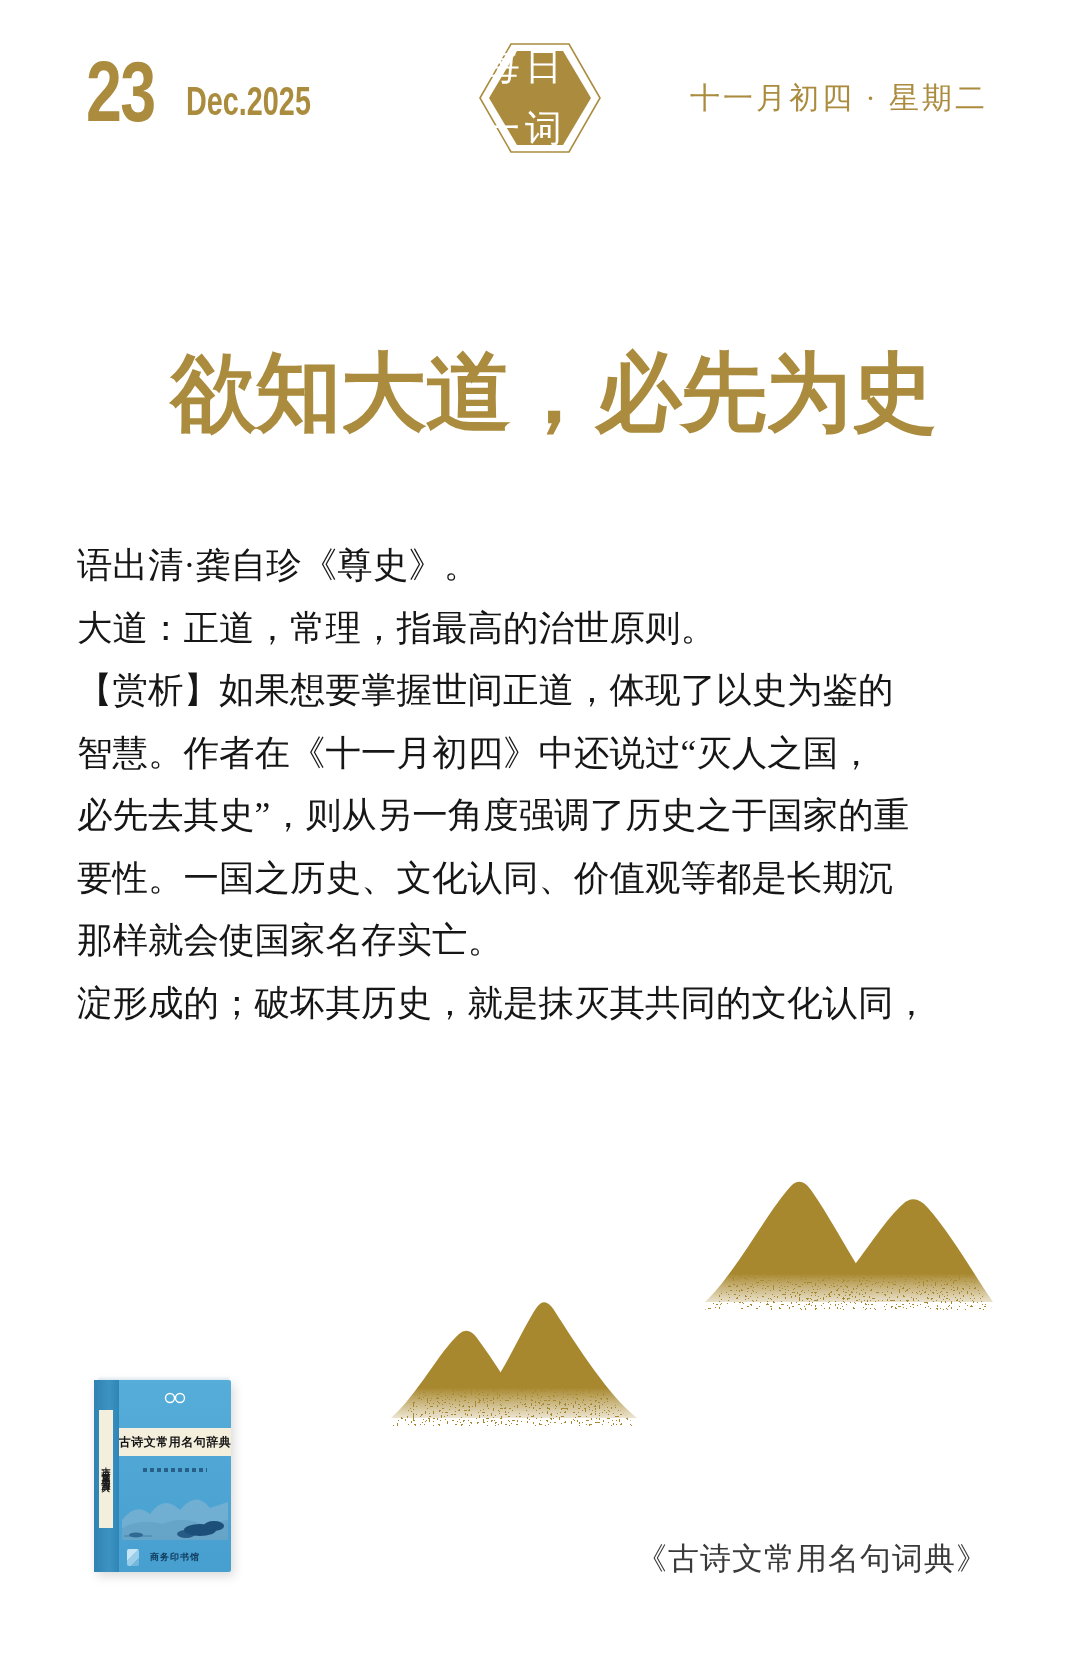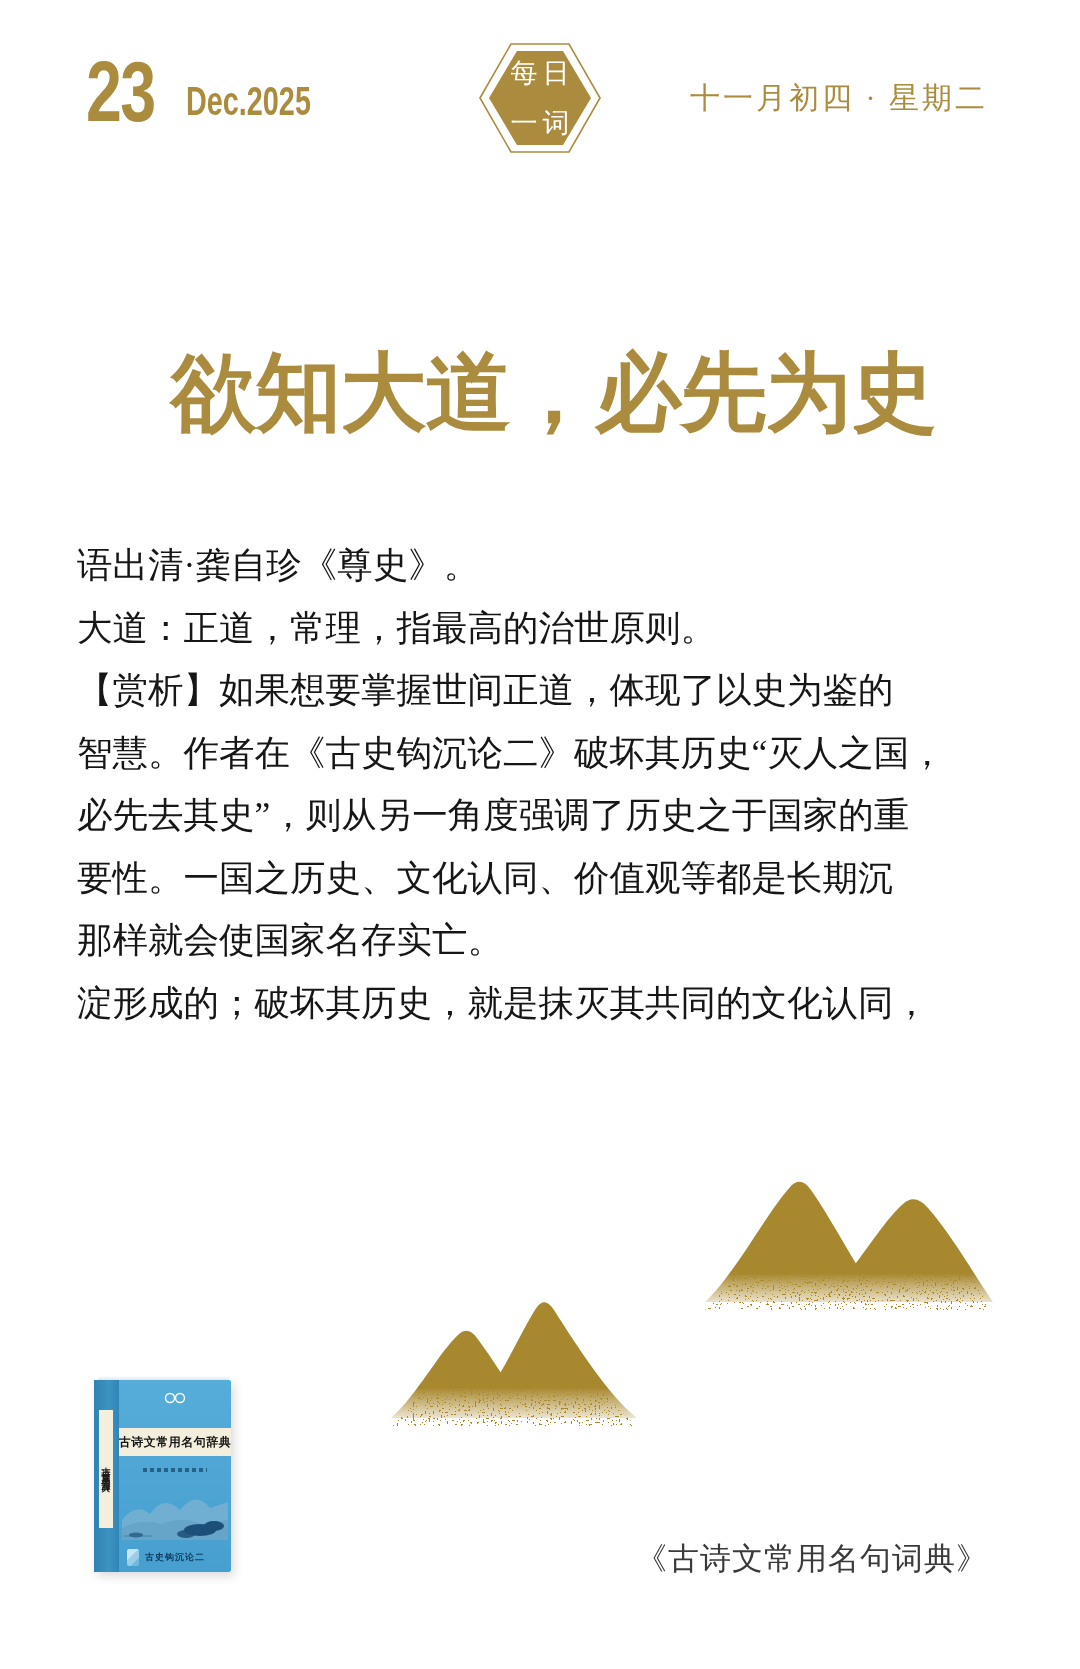--- a/index.html
+++ b/index.html
@@ -17,22 +17,22 @@
   }
   .date-monthyear{
     font-family:"Liberation Sans","DejaVu Sans",sans-serif;font-weight:bold;
     font-size:40px;line-height:1;transform:scaleX(.72);transform-origin:left bottom;
     margin-left:8px;margin-bottom:6px;letter-spacing:0;
   }
   .badge{position:absolute;left:478px;top:42px;width:124px;height:112px;}
   .badge svg{position:absolute;left:0;top:0;}
   .badge-text{
     position:absolute;left:0;top:0;width:100%;height:100%;
-    display:flex;flex-direction:column;align-items:center;justify-content:center;gap:18px;
-    color:var(--badge-text,#fff);font-size:27px;line-height:1.2;letter-spacing:5px;
+    display:flex;flex-direction:column;justify-content:center;gap:18px;
+    color:var(--badge-text,#fff);font-size:37px;line-height:1.2;letter-spacing:5px;
     text-indent:5px;font-weight:500;
   }
   .lunar{
     position:absolute;right:92px;top:78px;color:var(--gold,#ab8c3e);
     font-size:30px;letter-spacing:3px;font-weight:500;
   }
   
   .main-title{
     position:absolute;left:0;top:350px;width:100%;text-align:center;
     color:var(--gold,#ab8c3e);font-size:86px;font-weight:700;line-height:1;
@@ -123,21 +123,21 @@
   </div>
 
   <div class="lunar">十一月初四 · 星期二</div>
 
   <div class="main-title">欲知大道，必先为史</div>
 
   <div class="body-block">
     <div class="body-line">语出清·龚自珍《尊史》。</div>
     <div class="body-line">大道：正道，常理，指最高的治世原则。</div>
     <div class="body-line">【赏析】如果想要掌握世间正道，体现了以史为鉴的</div>
-    <div class="body-line">智慧。作者在《古史钩沉论二》破坏其历史“灭人之国，</div>
+    <div class="body-line">智慧。作者在《十一月初四》中还说过“灭人之国，</div>
     <div class="body-line">必先去其史”，则从另一角度强调了历史之于国家的重</div>
     <div class="body-line">要性。一国之历史、文化认同、价值观等都是长期沉</div>
     <div class="body-line">那样就会使国家名存实亡。</div>
     <div class="body-line">淀形成的；破坏其历史，就是抹灭其共同的文化认同，</div>
   </div>
 
   <div class="mountains-right">
     <svg width="300" height="145" viewBox="0 0 300 145">
       <defs>
         <linearGradient id="solidFadeR" x1="0" y1="0" x2="0" y2="1">
@@ -237,19 +237,19 @@
           <path d="M0,42 Q14,24 28,36 Q42,16 58,32 Q74,12 88,30 L106,24 L106,62 L0,62 Z" fill="#8fb8d2" opacity="0.55"></path>
           <path d="M0,50 Q20,40 40,46 Q60,38 80,46 L106,42 L106,62 L0,62 Z" fill="#5e9cc0" opacity="0.55"></path>
           <ellipse cx="78" cy="52" rx="16" ry="6" style="fill:var(--book-ink,#1c4f79)"></ellipse>
           <ellipse cx="92" cy="48" rx="10" ry="5" style="fill:var(--book-ink,#1c4f79)"></ellipse>
           <ellipse cx="64" cy="56" rx="9" ry="4" style="fill:var(--book-ink,#1c4f79)" opacity="0.85"></ellipse>
           <ellipse cx="14" cy="57" rx="7" ry="2.5" style="fill:var(--book-ink,#1c4f79)" opacity="0.7"></ellipse>
           <path d="M2,58 L30,58" stroke="#2b6e9e" stroke-width="1" opacity="0.6"></path>
         </svg>
       </div>
       <div class="cover-publisher-logo"></div>
-      <div class="cover-publisher">古史钩沉论二</div>
+      <div class="cover-publisher">商务印书馆</div>
     </div>
   </div>
 
   <div class="caption">《古诗文常用名句词典》</div>
 
 </div>
 
 </body></html>

